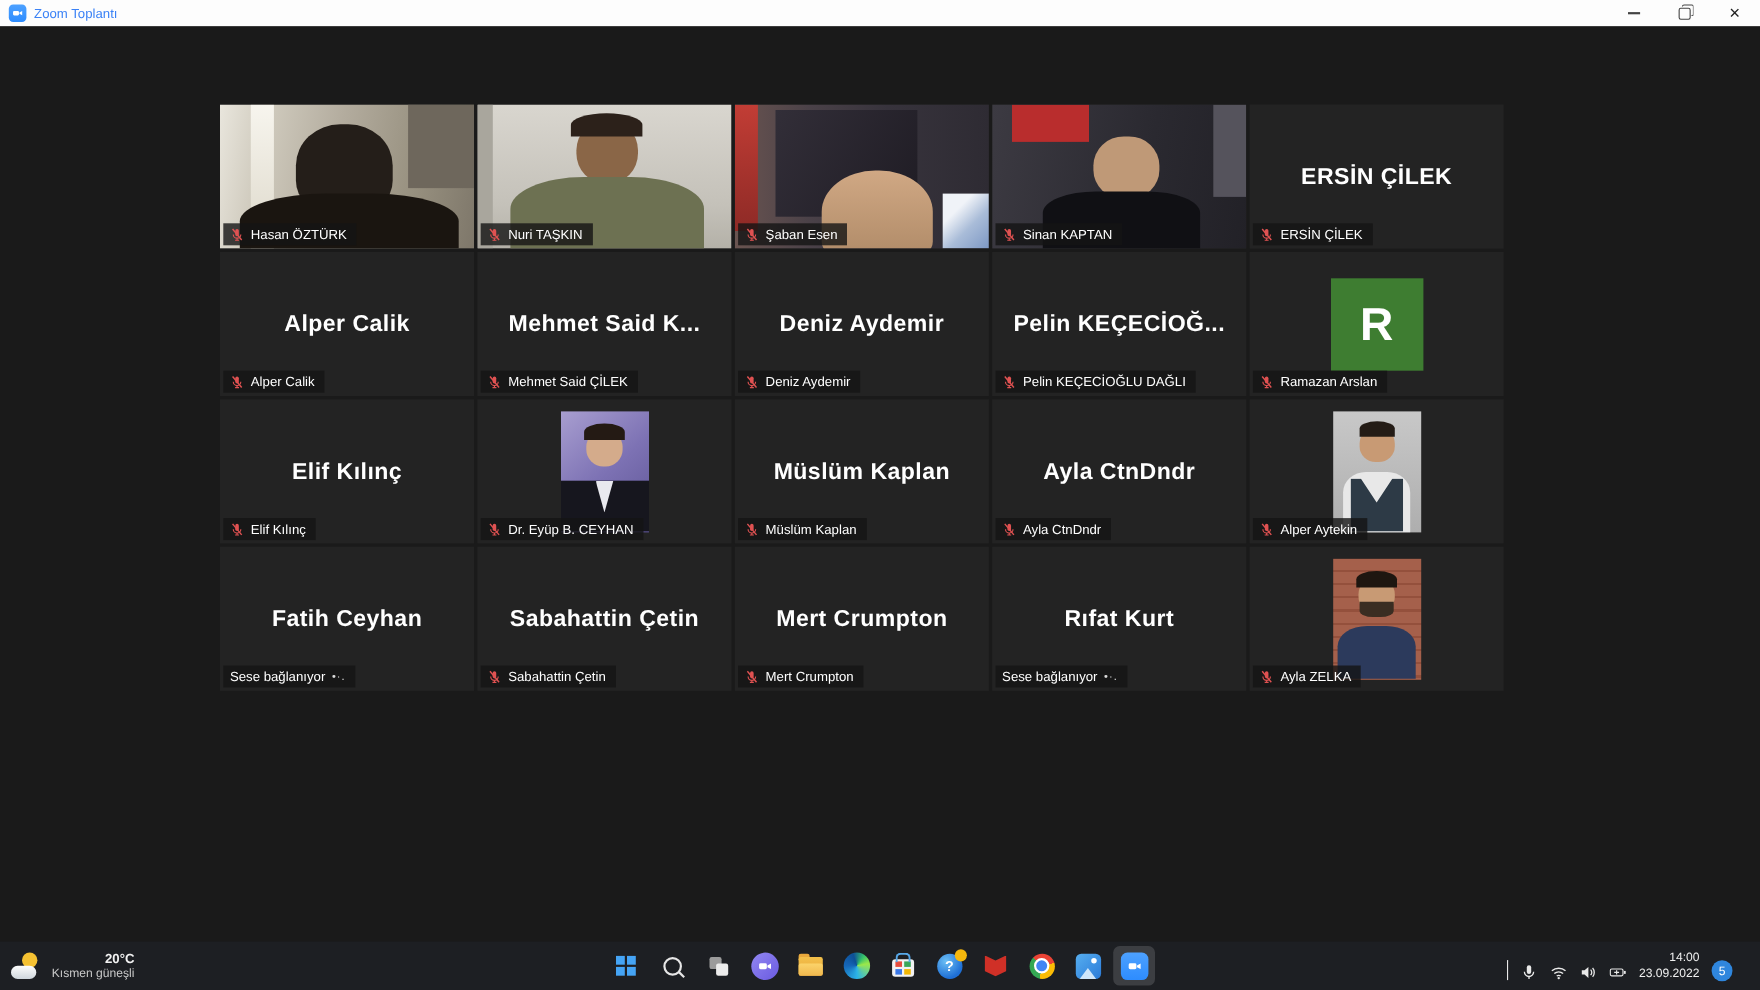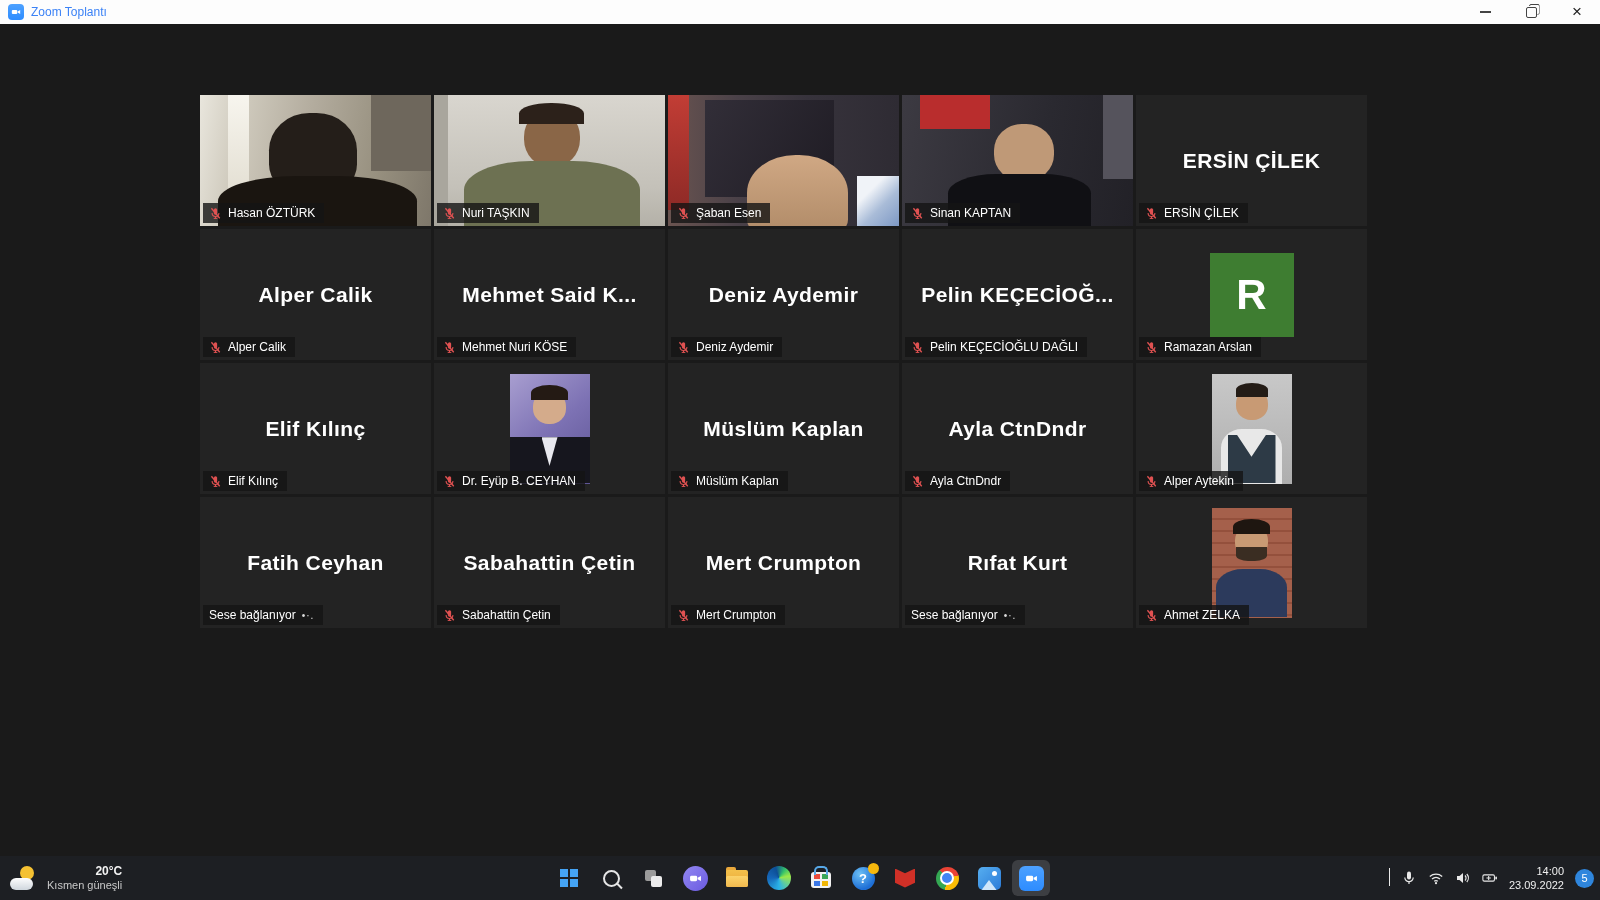--- a/index.html
+++ b/index.html
@@ -181,21 +181,21 @@
     width:10px;height:10px;border-radius:50%;background:#4285f4;border:2.5px solid #fff;}
   .ic-photos{width:23px;height:23px;border-radius:5px;background:linear-gradient(135deg,#56aef0,#2b7bd8);
     position:relative;overflow:hidden;}
   .ic-photos::before{content:"";position:absolute;bottom:-2px;left:2px;width:0;height:0;
     border-left:9px solid transparent;border-right:9px solid transparent;border-bottom:12px solid #cfe6fa;}
   .ic-photos::after{content:"";position:absolute;top:4px;right:4px;width:5px;height:5px;border-radius:50%;background:#fff;}
   .ic-zoomapp{width:25px;height:25px;border-radius:6px;background:linear-gradient(#4da1ff,#2d8cff);
     display:flex;align-items:center;justify-content:center;}
   .ic-zoomapp svg{width:13px;height:13px;}
 
-  .tray{position:absolute;right:6px;display:flex;align-items:center;gap:11px;}
+  .tray{position:absolute;right:25px;display:flex;align-items:flex-end;gap:11px;}
   .tray svg{width:16px;height:16px;display:block;}
   .ic-chevron{width:8px;height:8px;border-left:1.6px solid #e9e9e9;border-top:1.6px solid #e9e9e9;
     transform:rotate(45deg);margin-top:4px;}
   .clock{text-align:right;color:#f0f0f0;font-size:11px;line-height:14px;}
   .tray-badge{width:19px;height:19px;border-radius:50%;background:#2f86dd;color:#fff;font-size:11px;
     display:flex;align-items:center;justify-content:center;}
 </style>
 </head>
 <body>
 
@@ -354,21 +354,21 @@
     <div class="plate">
       <span class="mic-muted">
         <svg viewBox="0 0 16 16">
           <rect x="6" y="1.5" width="4" height="8" rx="2" fill="#e05252"></rect>
           <path d="M3.8 7.5a4.2 4.2 0 0 0 8.4 0" fill="none" stroke="#e05252" stroke-width="1.3"></path>
           <line x1="8" y1="11.7" x2="8" y2="14" stroke="#e05252" stroke-width="1.3"></line>
           <line x1="5.8" y1="14" x2="10.2" y2="14" stroke="#e05252" stroke-width="1.3"></line>
           <line x1="3" y1="1.5" x2="13.2" y2="13.8" stroke="#e05252" stroke-width="1.6"></line>
         </svg>
       </span>
-      <span class="plate-text">Mehmet Nuri KÖSE</span>
+      <span class="plate-text">Mehmet Said ÇİLEK</span>
 
     </div>
   </div>
       <div class="tile">
 
     <div class="bigname">Deniz Aydemir</div>
     <div class="plate">
       <span class="mic-muted">
         <svg viewBox="0 0 16 16">
           <rect x="6" y="1.5" width="4" height="8" rx="2" fill="#e05252"></rect>
@@ -584,21 +584,21 @@
     <div class="plate">
       <span class="mic-muted">
         <svg viewBox="0 0 16 16">
           <rect x="6" y="1.5" width="4" height="8" rx="2" fill="#e05252"></rect>
           <path d="M3.8 7.5a4.2 4.2 0 0 0 8.4 0" fill="none" stroke="#e05252" stroke-width="1.3"></path>
           <line x1="8" y1="11.7" x2="8" y2="14" stroke="#e05252" stroke-width="1.3"></line>
           <line x1="5.8" y1="14" x2="10.2" y2="14" stroke="#e05252" stroke-width="1.3"></line>
           <line x1="3" y1="1.5" x2="13.2" y2="13.8" stroke="#e05252" stroke-width="1.6"></line>
         </svg>
       </span>
-      <span class="plate-text">Ahmet ZELKA</span>
+      <span class="plate-text">Ayla ZELKA</span>
 
     </div>
   </div>
     </div>
 </div>
 
 <div class="taskbar">
   <div class="weather">
     <span class="ic-weather"></span>
     <span class="wtext">

